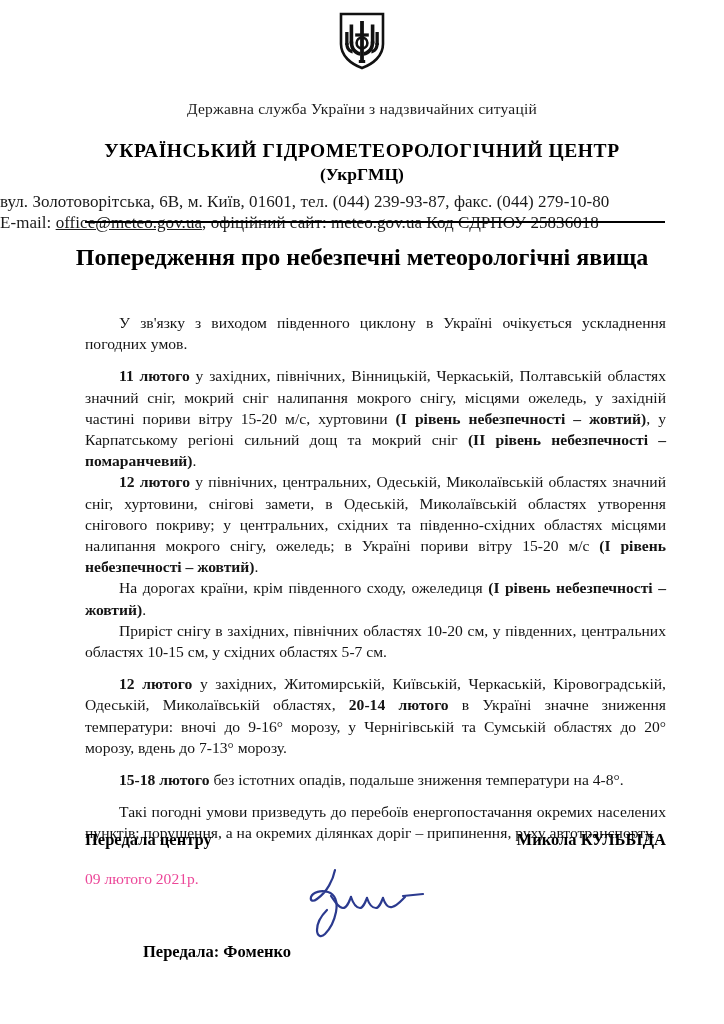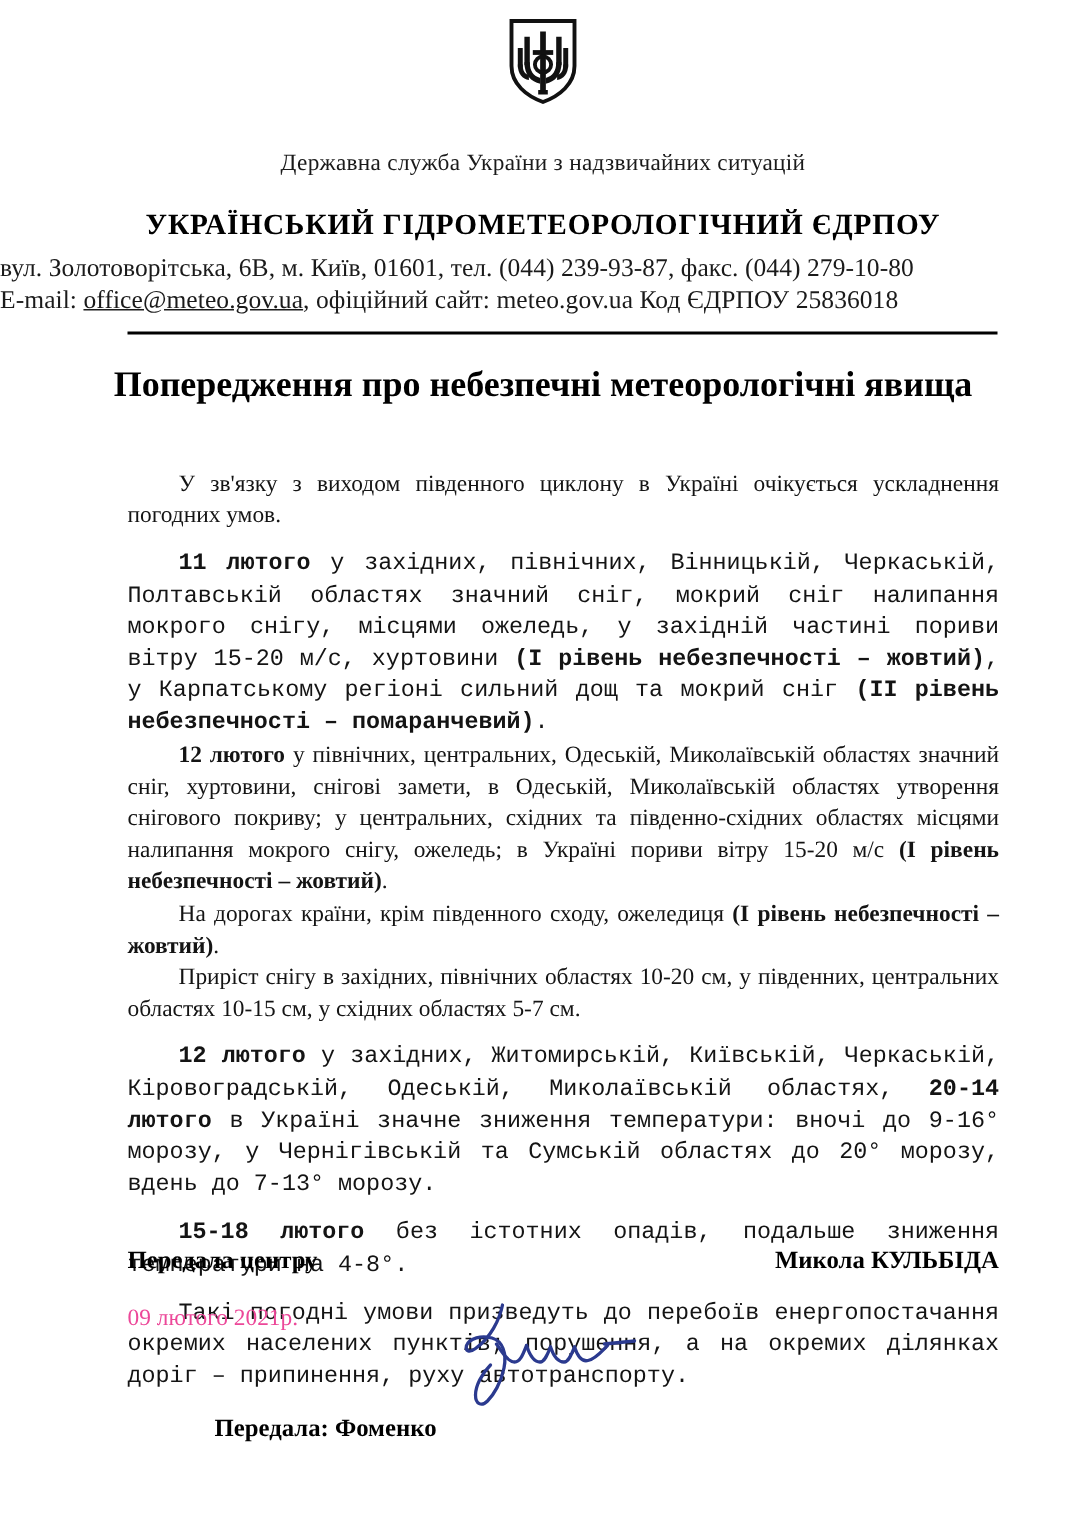--- a/index.html
+++ b/index.html
@@ -107,21 +107,20 @@
     margin: 0;
     font-size: 15.6px;
     line-height: 21.2px;
     text-align: justify;
     text-indent: 34px;
     color: #141414;
     hyphens: none;
   }
   .body-text p.gap-before {
     margin-top: 11px;
-    font-family: Liberation Mono, monospace;
   }
   .body-text b {
     font-weight: bold;
   }
 
   
   .sig-row {
     position: absolute;
     left: 85px;
     top: 830px;
@@ -179,21 +178,22 @@
           <rect x="16.2" y="21.4" width="13.6" height="3.2"></rect>
           <circle cx="23" cy="31" r="5.4" fill="none" stroke="#111111" stroke-width="2.6"></circle>
           <rect x="19.8" y="48" width="6.4" height="3"></rect>
         </g>
       </svg>
     </span>
   </div>
 
   <div class="agency-line">Державна служба України з надзвичайних ситуацій</div>
 
-  <div class="org-title">УКРАЇНСЬКИЙ  ГІДРОМЕТЕОРОЛОГІЧНИЙ  ЄДРПОУ</div>
+  <div class="org-title">УКРАЇНСЬКИЙ  ГІДРОМЕТЕОРОЛОГІЧНИЙ  ЦЕНТР</div>
+  <div class="org-abbrev">(УкрГМЦ)</div>
 
   <div class="contact-line">вул. Золотоворітська, 6В, м. Київ, 01601,  тел. (044) 239-93-87,  факс. (044) 279-10-80</div>
   <div class="contact-line second"><span>E-mail: </span><span class="email-link">office@meteo.gov.ua</span><span>, офіційний сайт: meteo.gov.ua    Код ЄДРПОУ  25836018</span></div>
 
   <div class="rule"></div>
 
   <div class="doc-title">
     <div>Попередження про небезпечні  метеорологічні явища</div>
   </div>
 

